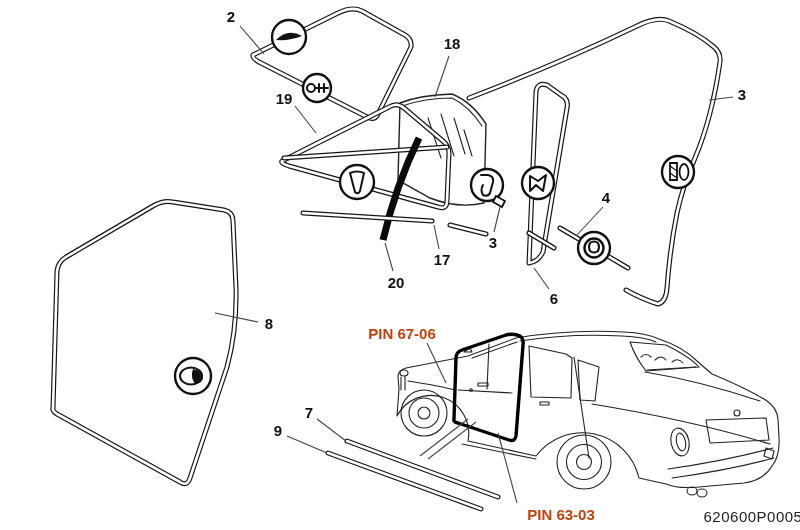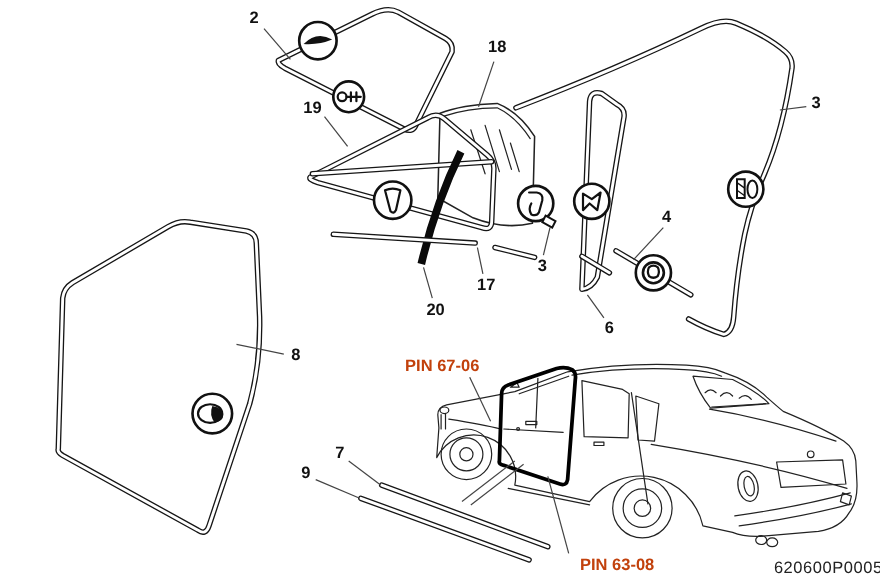--- a/index.html
+++ b/index.html
@@ -217,15 +217,15 @@
 <span class="callout" style="left:742px;top:94px">3</span>
 <span class="callout" style="left:606px;top:197px">4</span>
 <span class="callout" style="left:554px;top:298px">6</span>
 <span class="callout" style="left:493px;top:242px">3</span>
 <span class="callout" style="left:442px;top:259px">17</span>
 <span class="callout" style="left:396px;top:282px">20</span>
 <span class="callout" style="left:269px;top:323px">8</span>
 <span class="callout" style="left:278px;top:430px">9</span>
 <span class="callout" style="left:309px;top:412px">7</span>
 <span class="pinlabel" style="left:402px;top:333px">PIN 67-06</span>
-<span class="pinlabel" style="left:561px;top:514px">PIN 63-08</span>
+<span class="pinlabel" style="left:561px;top:514px">PIN 63-03</span>
 <span class="doccode" style="left:753px;top:516px">620600P0005</span>
 </div>
 
 </body></html>

